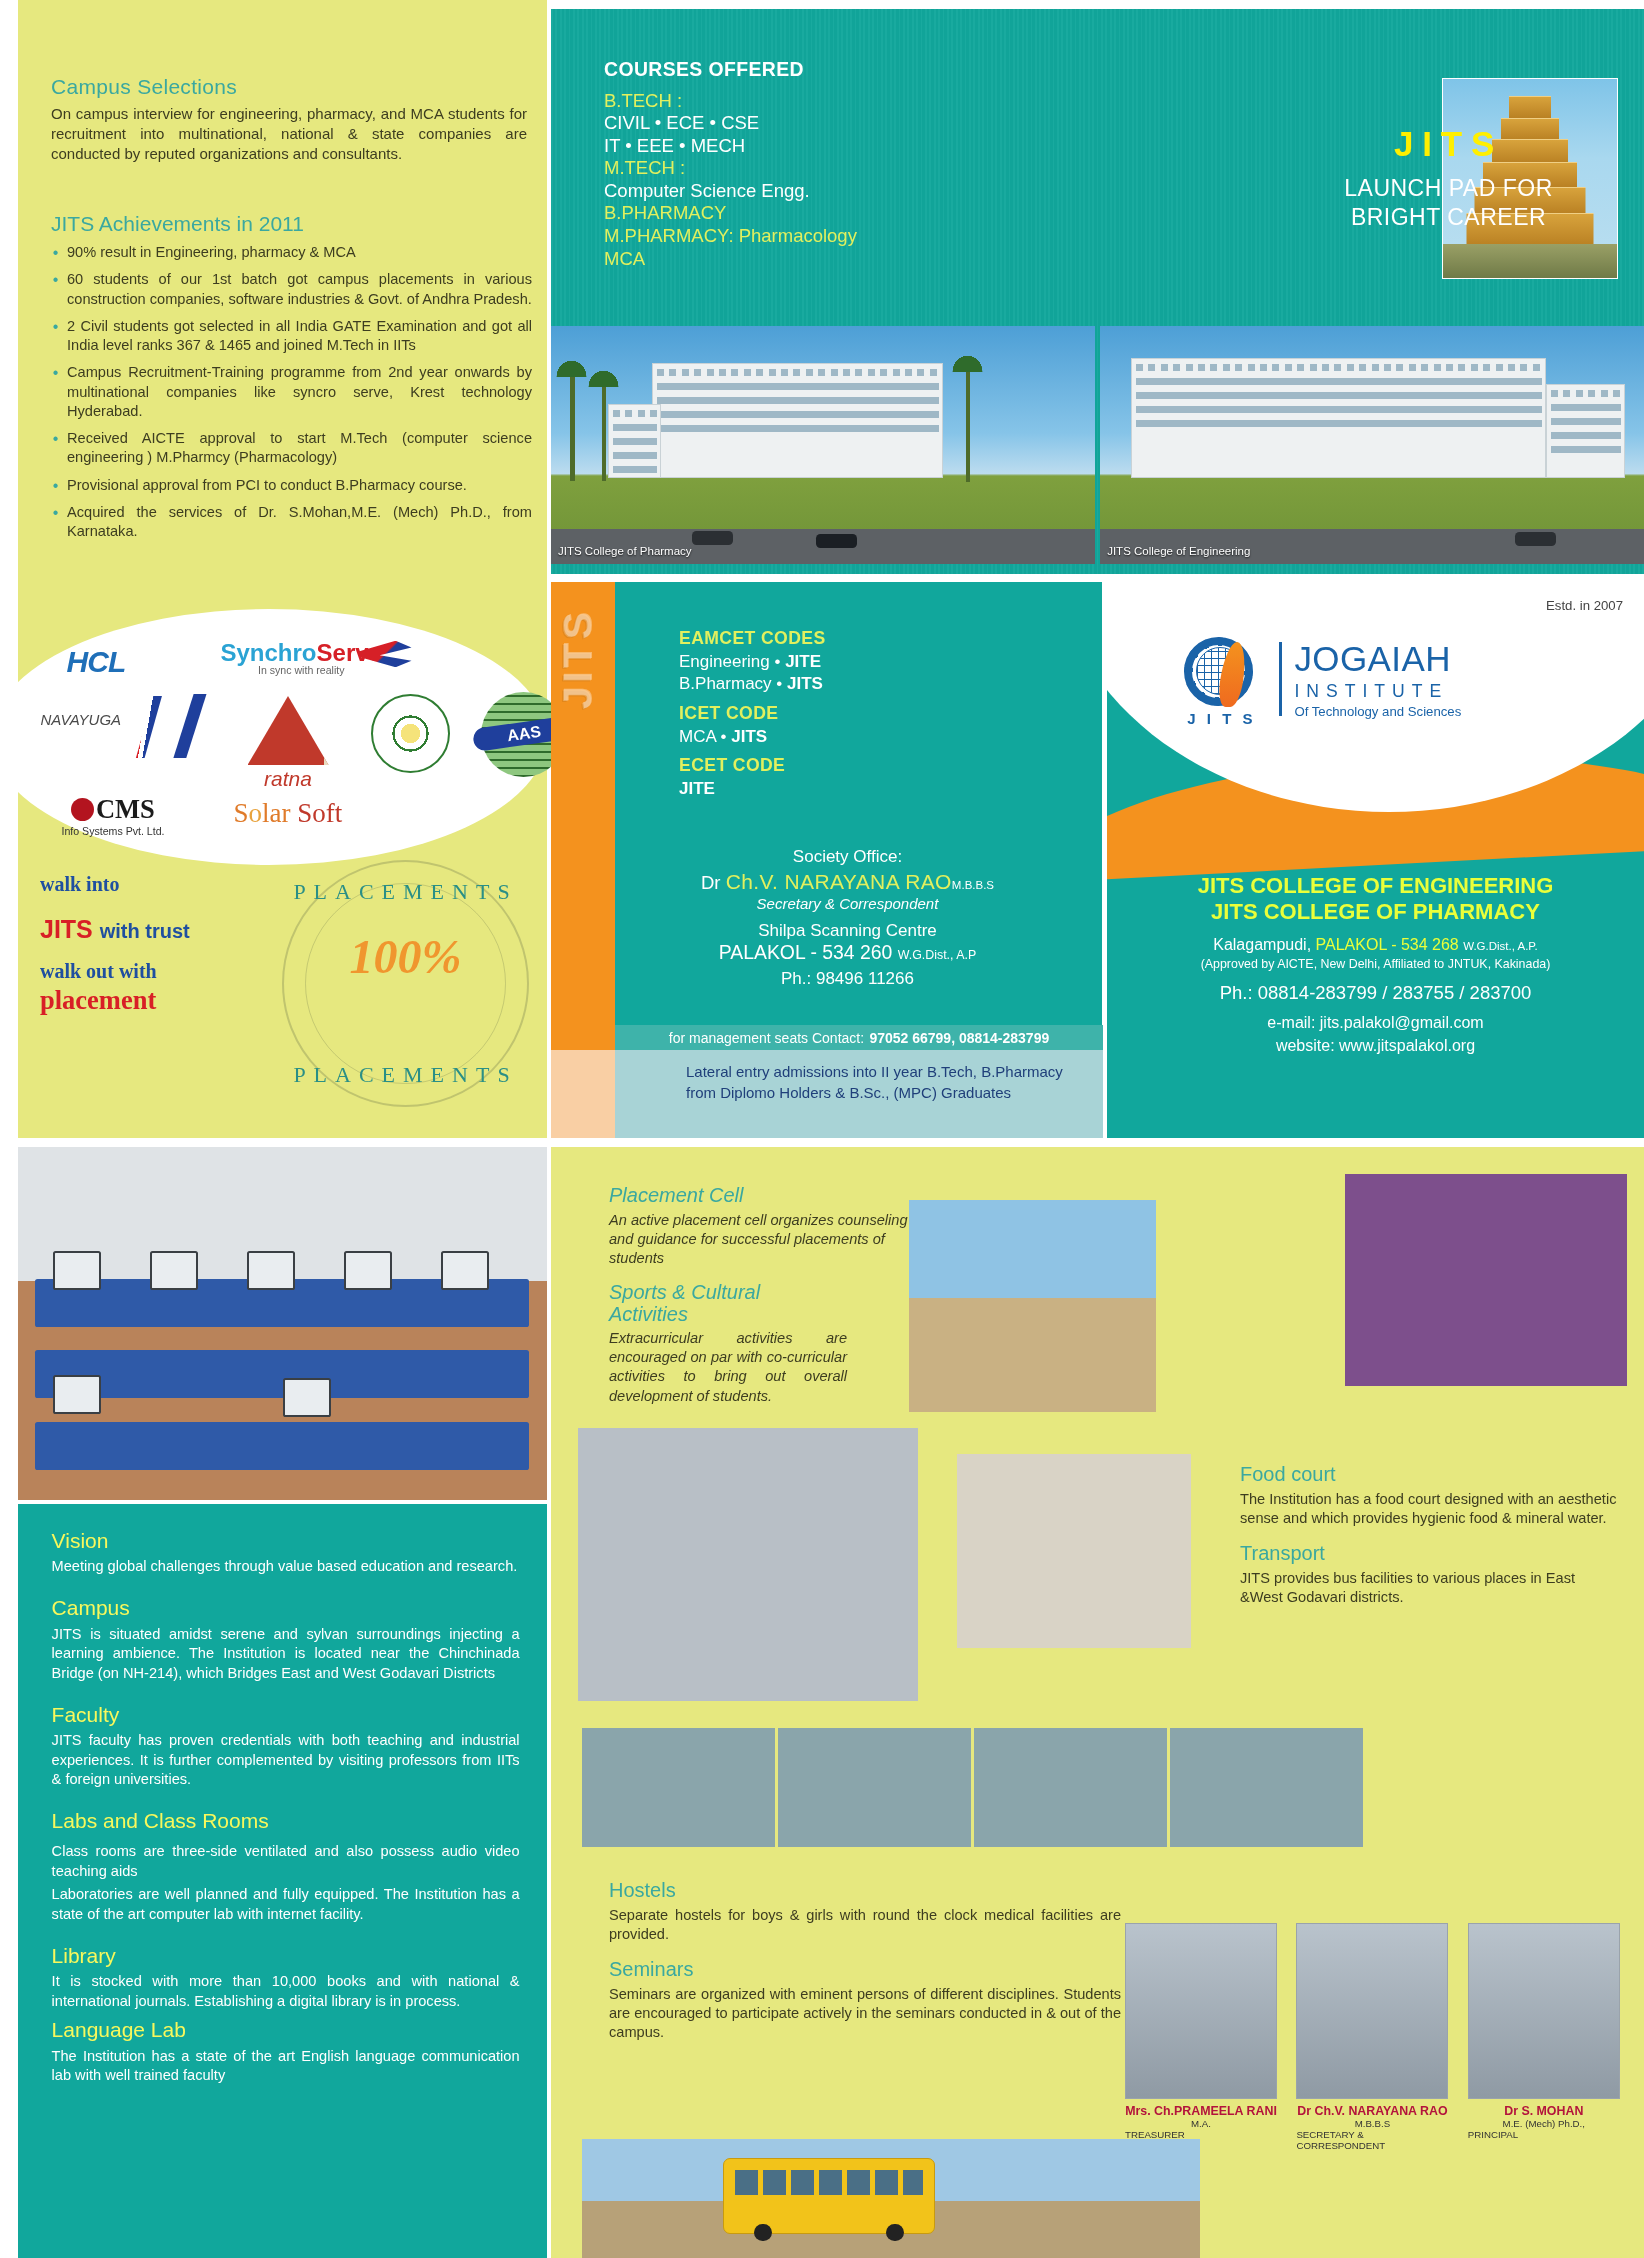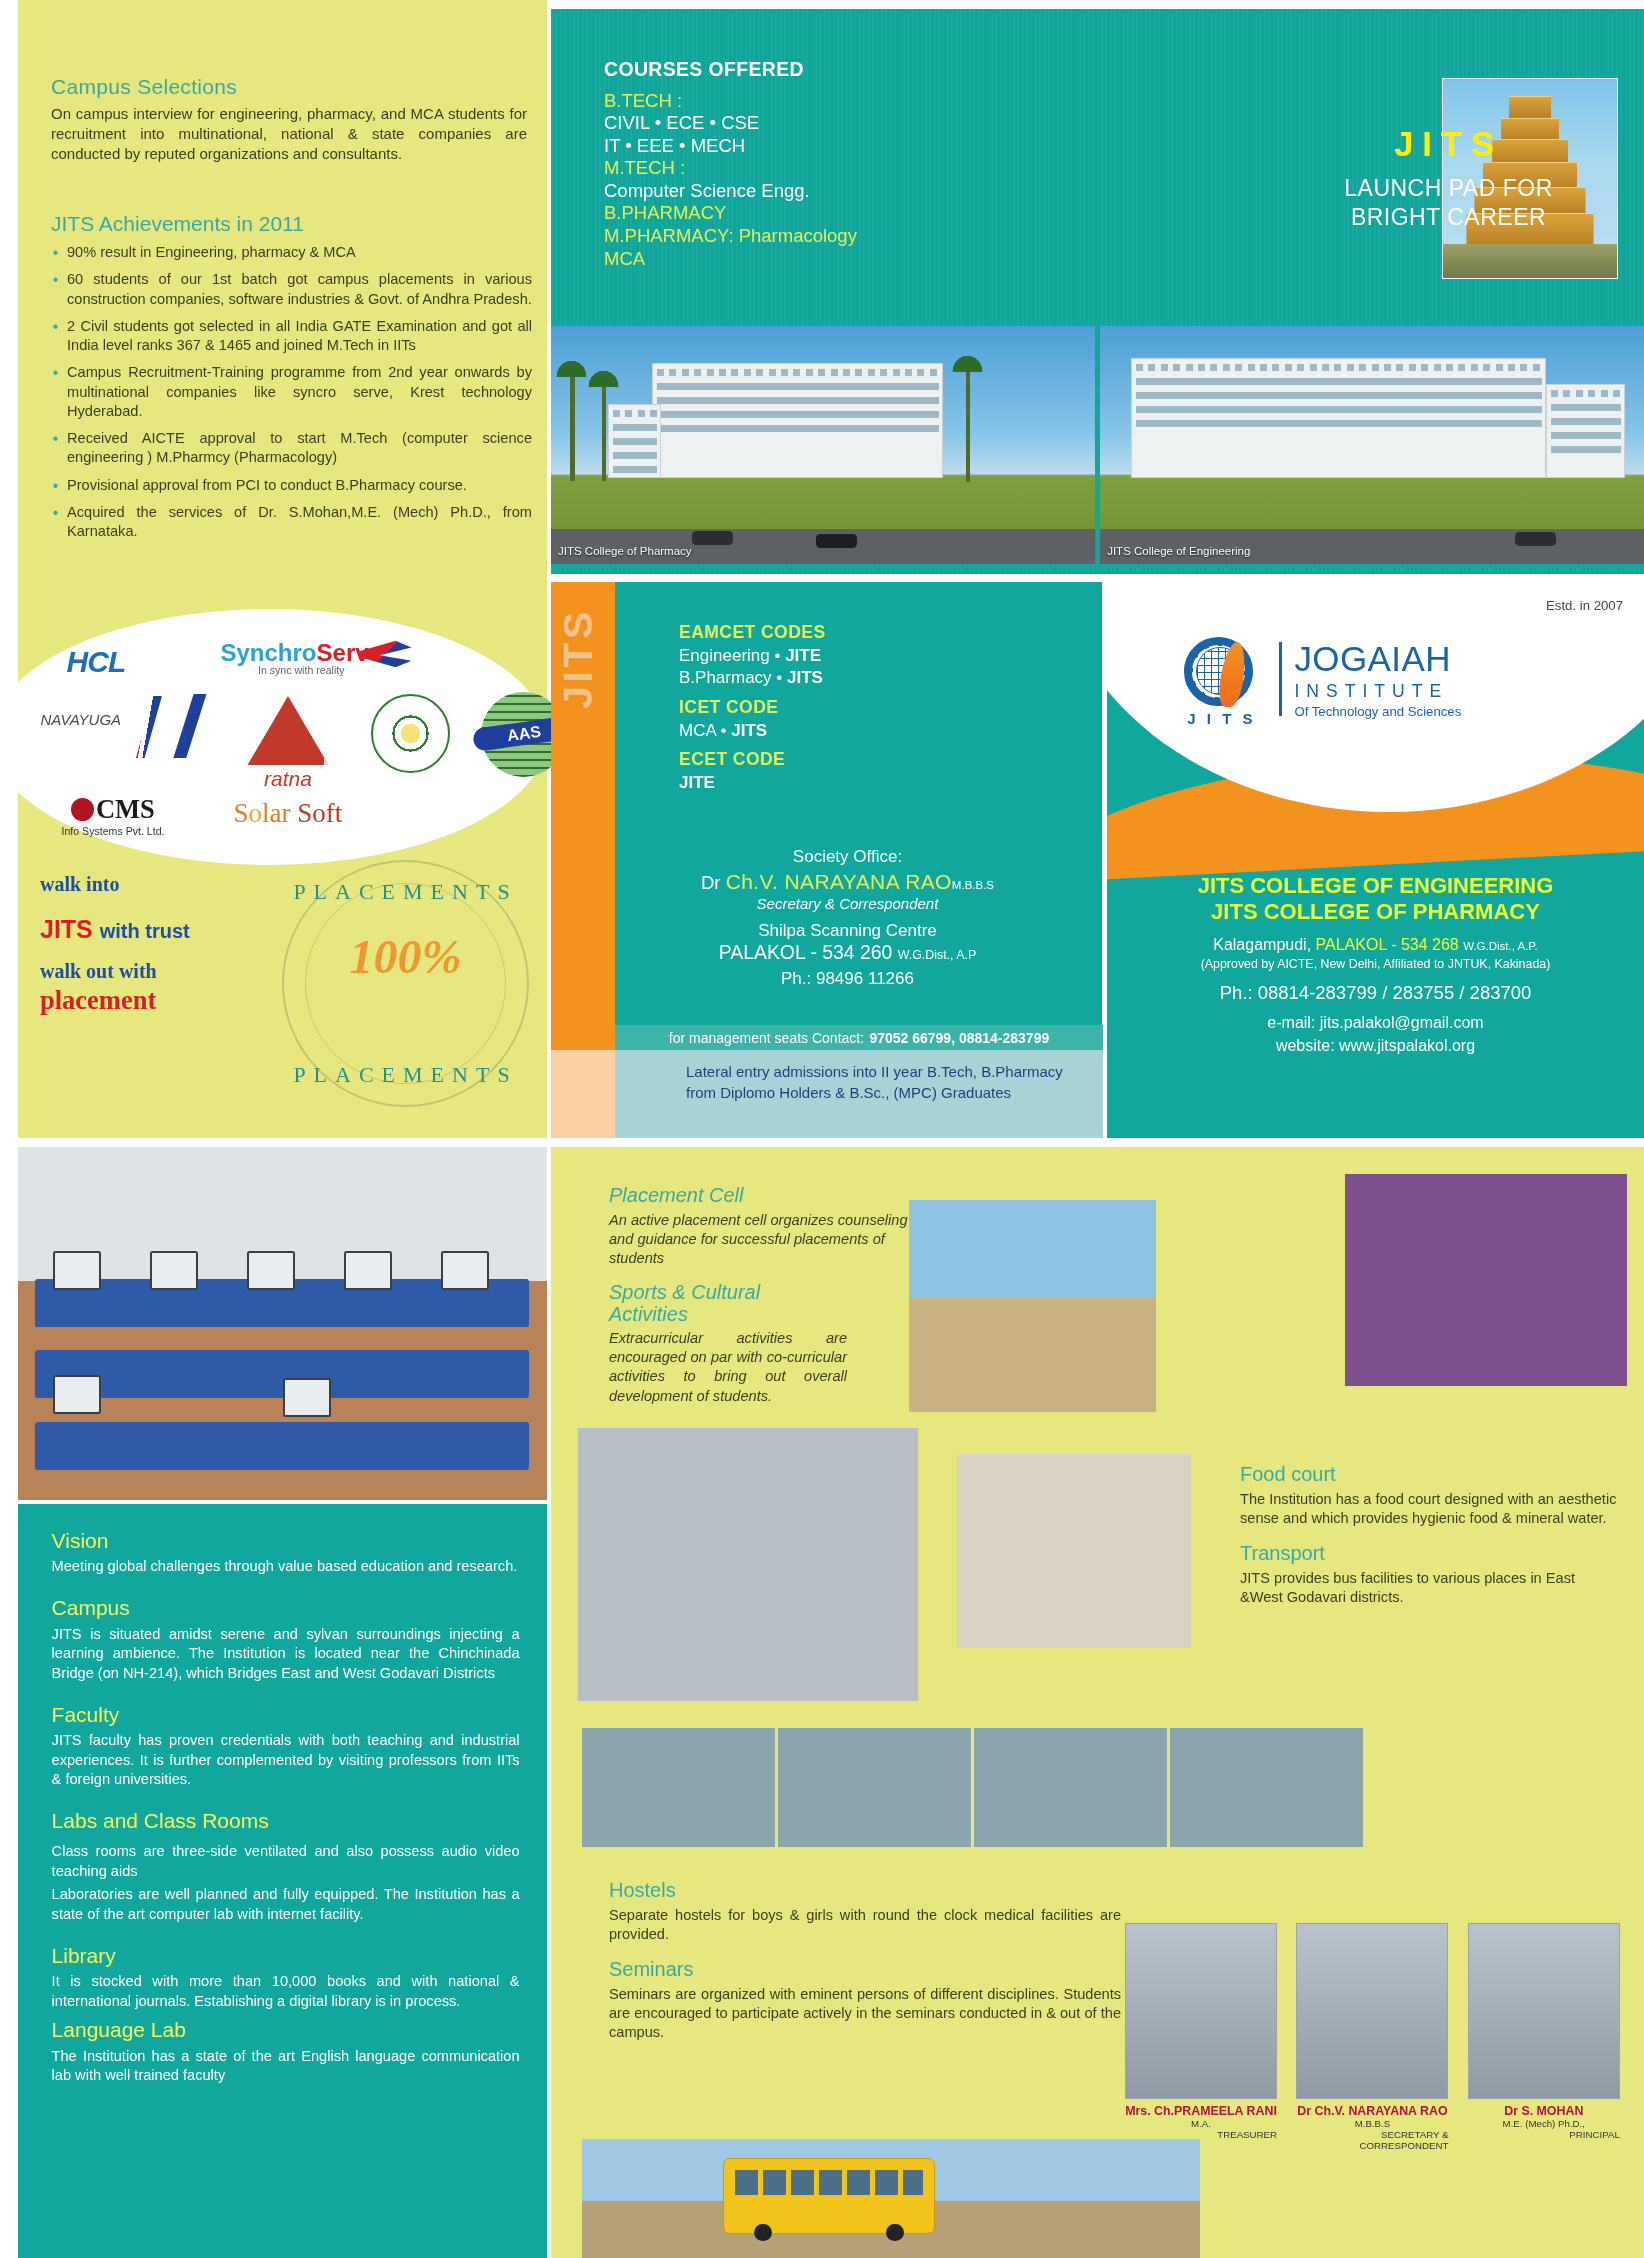--- a/index.html
+++ b/index.html
@@ -86,21 +86,21 @@
   .codes-panel { position: absolute; left: 551px; top: 582px; width: 551px; height: 494px; background: #11a79c; }
   .orange-strip { position: absolute; left: 551px; top: 582px; width: 64px; height: 494px; background: #f4921e; }
   .orange-jits {
     position:absolute; left: 554px; top: 609px; width: 58px; text-align:center;
     font-size: 41px; font-weight: bold; letter-spacing: 3.5px; color: rgba(255,255,255,0.22);
     text-shadow: 0.9px 0.9px 0 rgba(255,255,255,.35), -0.9px -0.9px 0 rgba(0,0,0,.07);
     writing-mode: vertical-rl; transform: rotate(180deg);
   }
   .codes { position: absolute; left: 679px; top: 610px; color:#fff; }
   .codes .hd { color:#e2f05e; font-size:17.6px; font-weight:bold; letter-spacing:0.4px; margin-top:8.8px;}
-  .codes .hd:first-child{margin-top:12px;}
+  .codes .hd:first-child{margin-top:18px;}
   .codes .row { font-size:17px; margin-top:2.6px; }
   .codes .row b { font-weight:bold; }
 
   .society { position: absolute; left: 618px; top: 847px; width: 459px; color:#fff; text-align:center; }
   .society .s1 { font-size: 17px; }
   .society .s2 { font-size: 18.5px; margin-top:2.6px;}
   .society .s2 .nm { color:#e2f05e; font-size:21px; letter-spacing:0.4px; }
   .society .s2 .deg { font-size: 11.5px; }
   .society .s3 { font-size:15px; font-style:italic; margin-top:1.8px;}
   .society .s4 { font-size:17px; margin-top:8.8px;}
@@ -276,21 +276,21 @@
   .hs { position:absolute; left:609px; top:732px; width:512px; }
   .hs h3 { font-size:20px; color:#3aa8a0; font-weight:normal;}
   .hs p { font-size:14.6px; color:#3d3d20; line-height:1.32; margin-top:3.5px; text-align:justify;}
   .hs h3.mt { margin-top:14px;}
 
   .faculty { position:absolute; left:1125px; top:776px; width:494px; display:flex; gap:19.4px;}
   .fcard { width:152px; }
   .fphoto { width:152px; height:176px; background:linear-gradient(180deg,#b9c3cc,#8f9aa4); border:0.9px solid #9aa3ab;}
   .fname { font-size:12.4px; color:#b3143c; font-weight:bold; text-align:center; margin-top:5.3px;}
   .fdeg { font-size:9.7px; color:#333; text-align:center; }
-  .frole { font-size:9.7px; color:#333; text-align:right; }
+  .frole { font-size:9.7px; color:#333; text-align:left; }
 
   .bus-img { position:absolute; left:582px; top:992px; width:618px; height:119px; overflow:hidden;
      background: linear-gradient(180deg,#9fc8e4 0 52%, #b7a178 52% 100%); }
   .bus { position:absolute; left:141px; top:19.4px; width:212px; height:76px; background:#f2c31a; border-radius:7px;
      border:1.8px solid #c79a10;}
   .bus-win { position:absolute; top:10.6px; left:10.6px; right:10.6px; height:25px;
      background: repeating-linear-gradient(90deg,#4a6f86 0 23px, #f2c31a 23px 28px); }
   .bus-wheel { position:absolute; bottom:-8px; width:17.6px; height:17.6px; background:#222; border-radius:50%;}
 </style>
 </head>

